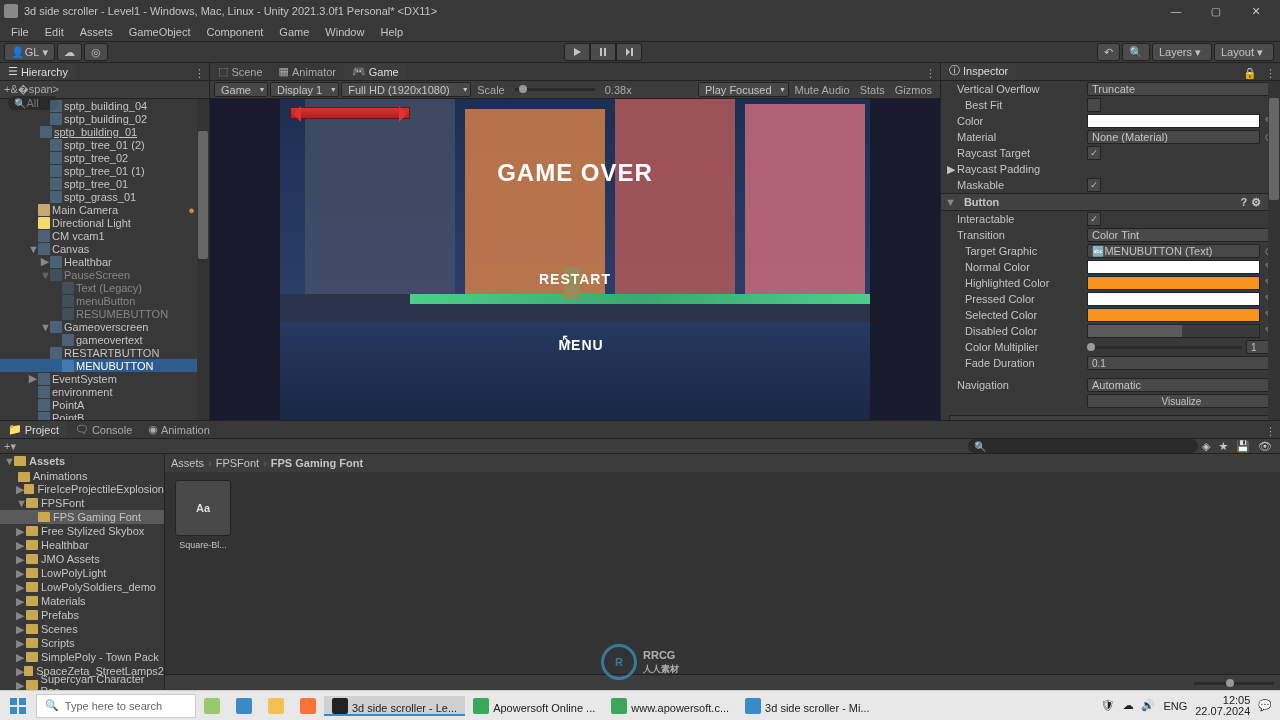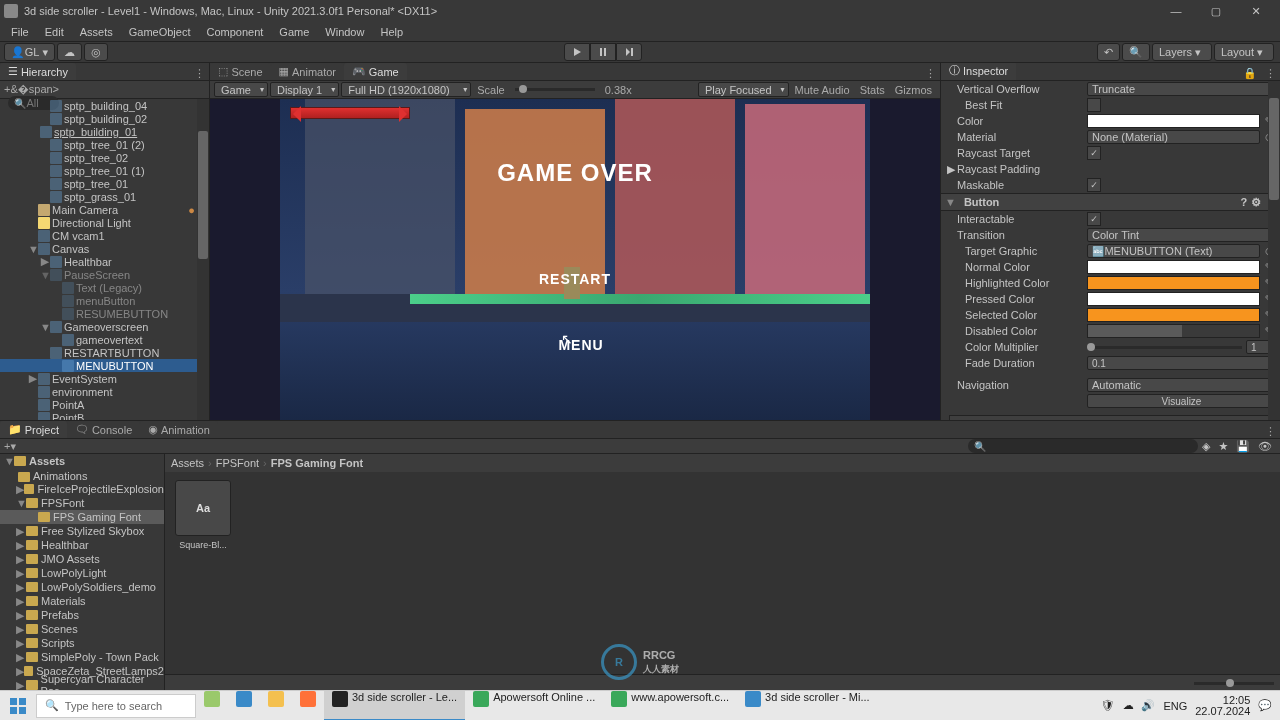--- a/index.html
+++ b/index.html
@@ -84,21 +84,21 @@
 .proj-asset { width:60px; display:flex; flex-direction:column; align-items:center; gap:4px; }
 .proj-asset .thumb { width:56px; height:56px; background:#484848; border:1px solid #222; border-radius:3px; display:flex; align-items:center; justify-content:center; font-size:28px; font-weight:bold; color:#ddd; font-family:Georgia,serif; }
 .proj-asset .name { font-size:9px; text-align:center; }
 .proj-footer { height:18px; background:#3c3c3c; border-top:1px solid #222; display:flex; align-items:center; padding-right:6px; }
 .proj-footer .zoom { width:80px; height:3px; background:#2a2a2a; position:relative; margin-left:auto; }
 .proj-footer .zoom .knob { position:absolute; left:40%; top:-3px; width:8px; height:8px; background:#999; border-radius:50%; }
 
 .taskbar { position:absolute; bottom:0; left:0; right:0; height:30px; background:#e8e8e8; display:flex; align-items:center; border-top:1px solid #ccc; }
 .taskbar .start { width:36px; height:30px; display:flex; align-items:center; justify-content:center; }
 .taskbar .search { width:160px; height:24px; background:#fff; border:1px solid #ccc; display:flex; align-items:center; padding:0 8px; color:#666; }
-.taskbar .ti { height:30px; padding:0 8px; display:flex; align-items:flex-start; gap:4px; color:#222; font-size:10px; border-bottom:2px solid transparent; }
+.taskbar .ti { height:20px; padding:0 8px; display:flex; align-items:flex-end; gap:4px; color:#222; font-size:10px; border-bottom:2px solid transparent; }
 .taskbar .ti.active { background:#d0d0d0; border-bottom:2px solid #3a8ac8; }
 .taskbar .ti .tico { width:16px; height:16px; border-radius:2px; }
 .taskbar .tray { margin-left:auto; display:flex; align-items:center; gap:8px; padding:0 8px; color:#222; font-size:9px; }
 .taskbar .clock { text-align:right; line-height:11px; }
 
 svg { display:block; }
 </style>
 </head>
 <body>
 

